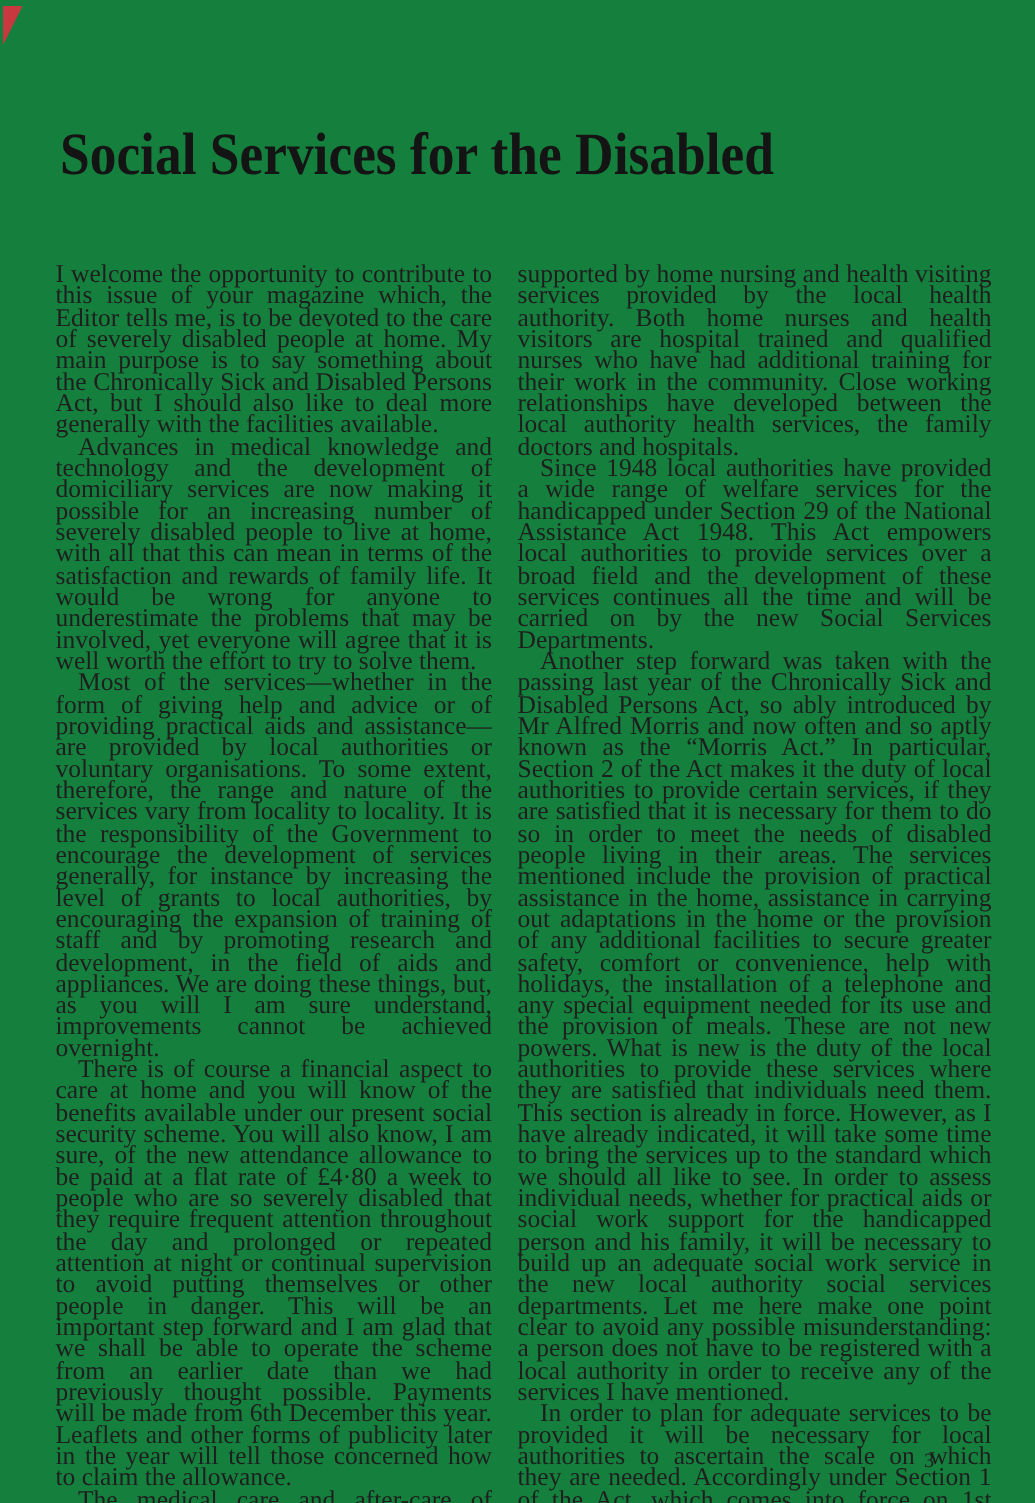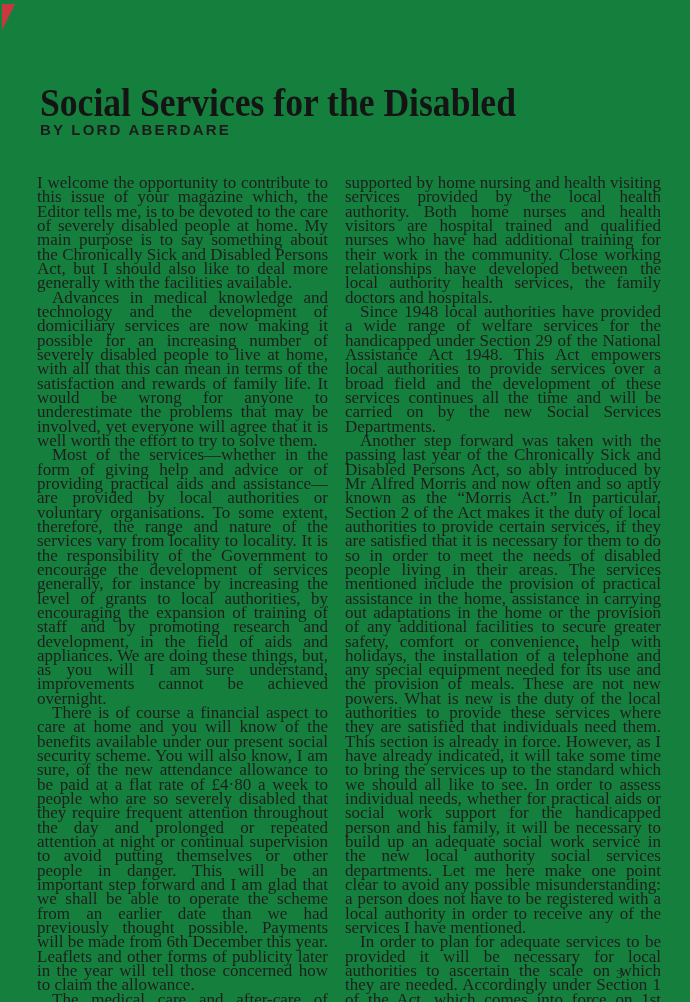--- a/index.html
+++ b/index.html
@@ -72,21 +72,20 @@
 </style>
 </head>
 <body>
 
 <div class="page">
 
   <div class="corner-mark"></div>
 
   <h1 class="title">Social Services for the Disabled</h1>
 
-  <div class="byline">BY LORD ABERDARE</div>
 
   <div class="col col-left">
     <p>I welcome the opportunity to contribute to this issue of your magazine which, the Editor tells me, is to be devoted to the care of severely disabled people at home.  My main purpose is to say something about the Chronically Sick and Disabled Persons Act, but I should also like to deal more generally with the facilities available.</p>
     <p class="ind">Advances in medical knowledge and technology and the development of domiciliary services are now making it possible for an increasing number of severely disabled people to live at home, with all that this can mean in terms of the satisfaction and rewards of family life.  It would be wrong for anyone to underestimate the problems that may be involved, yet everyone will agree that it is well worth the effort to try to solve them.</p>
     <p class="ind">Most of the services—whether in the form of giving help and advice or of providing practical aids and assistance—are provided by local authorities or voluntary organisations.  To some extent, therefore, the range and nature of the services vary from locality to locality.  It is the responsibility of the Government to encourage the development of services generally, for instance by increasing the level of grants to local authorities, by encouraging the expansion of training of staff and by promoting research and development, in the field of aids and appliances.  We are doing these things, but, as you will I am sure understand, improvements cannot be achieved overnight.</p>
     <p class="ind">There is of course a financial aspect to care at home and you will know of the benefits available under our present social security scheme.  You will also know, I am sure, of the new attendance allowance to be paid at a flat rate of £4·80 a week to people who are so severely disabled that they require frequent attention throughout the day and prolonged or repeated attention at night or continual supervision to avoid putting themselves or other people in danger.  This will be an important step forward and I am glad that we shall be able to operate the scheme from an earlier date than we had previously thought possible.  Payments will be made from 6th December this year.  Leaflets and other forms of publicity later in the year will tell those concerned how to claim the allowance.</p>
     <p class="ind">The medical care and after-care of severely disabled people in their own homes is the concern of the local authority health services.  The importance of these services is growing, since it is now universally accepted that whenever a patient does not need the type of treatment and nursing care that only a hospital can provide, he should, if possible, be looked after in the community.  The main clinical responsibility falls naturally on the family doctor, but he is</p>
   </div>
 
   <div class="col col-right">

